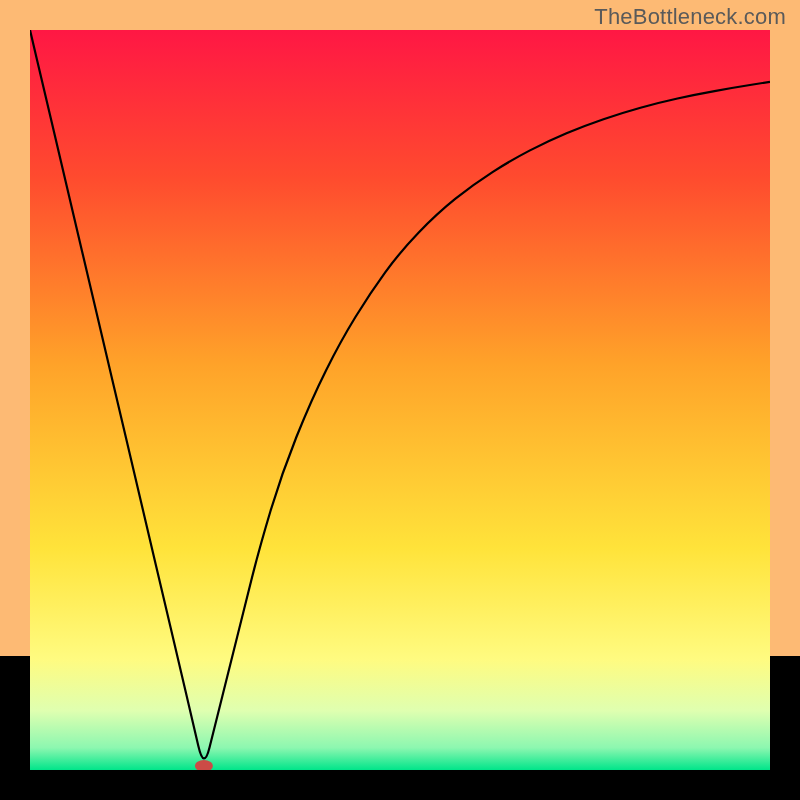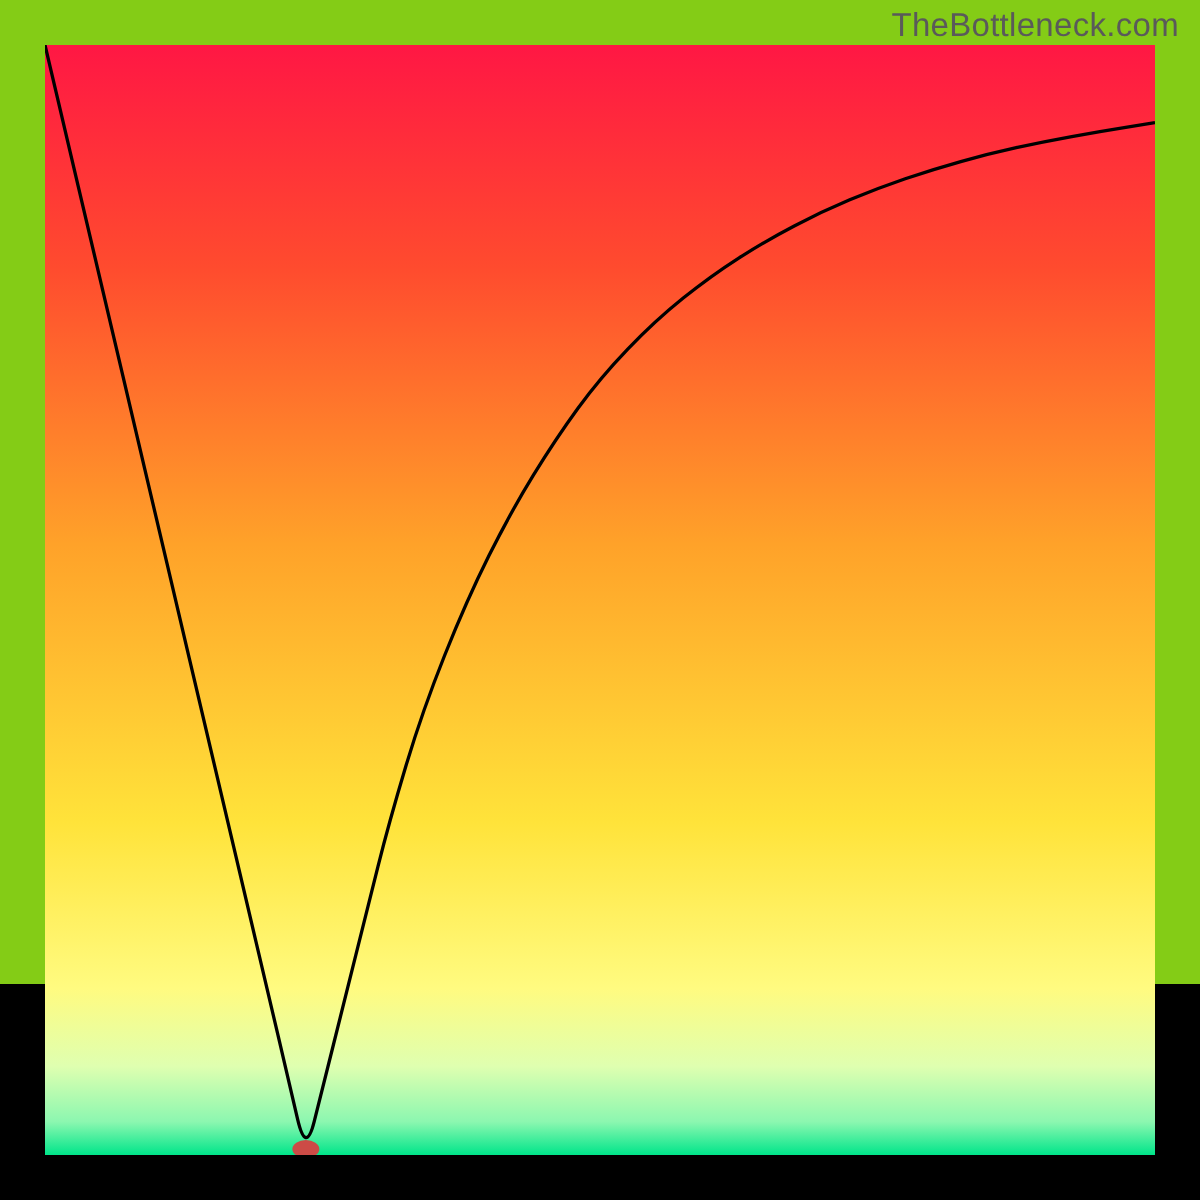--- a/index.html
+++ b/index.html
@@ -8,21 +8,21 @@
     width: 800px;
     height: 800px;
     background: #000;
     font-family: Arial, Helvetica, sans-serif;
     overflow: hidden;
   }
   .frame {
     position: relative;
     width: 800px;
     height: 656px;
-    background: #84cc16;
+    background: #fdba74;
   }
   .watermark {
     position: absolute;
     top: 4px;
     right: 14px;
     color: #5a5a5a;
     font-size: 22px;
     font-weight: 500;
     letter-spacing: 0.2px;
     user-select: none;

